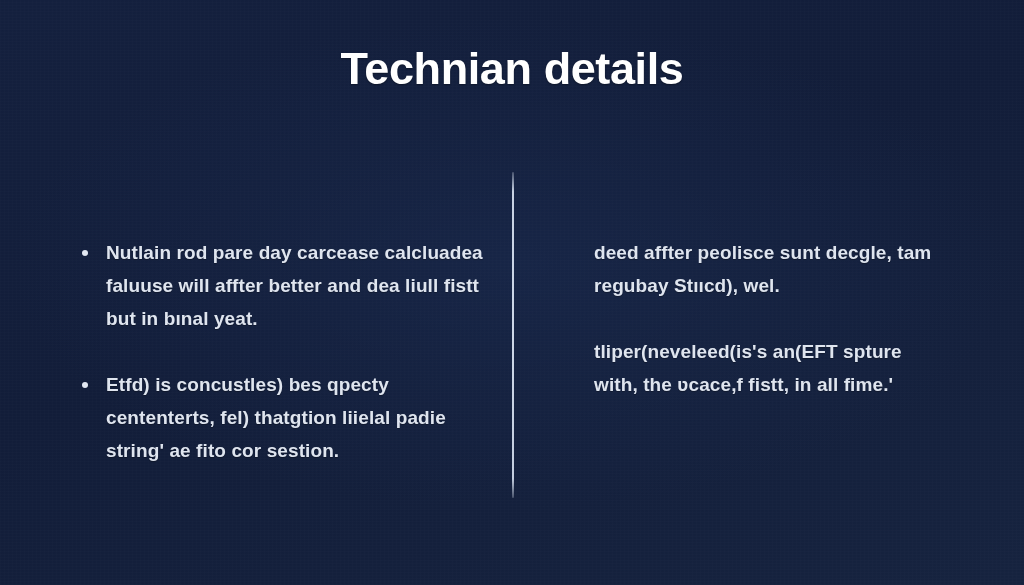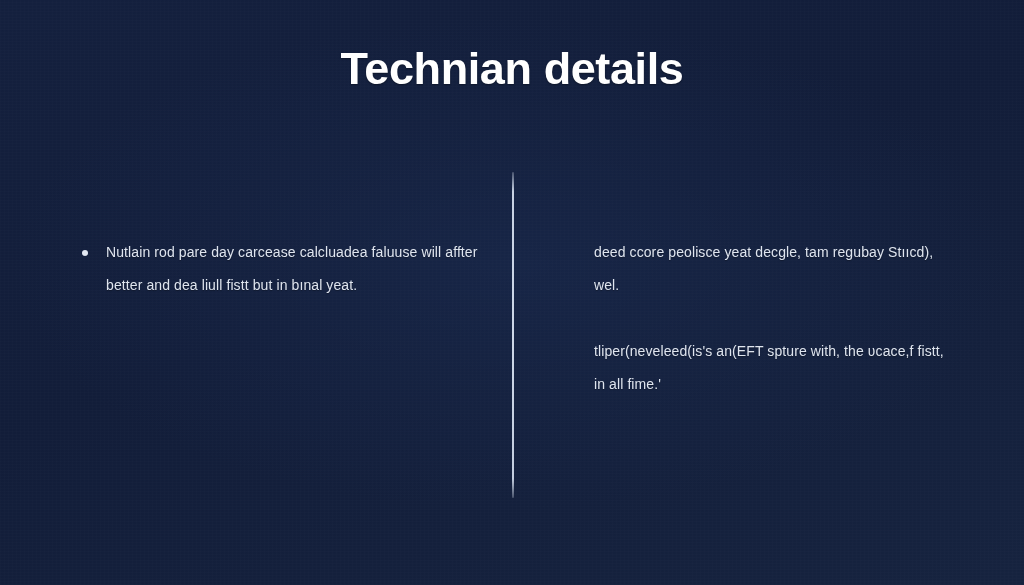--- a/index.html
+++ b/index.html
@@ -73,23 +73,23 @@
                 rgba(214,224,240,0.95) 50%,
                 rgba(214,224,240,0.90) 94%,
                 rgba(220,228,240,0.25) 100%);
     border-radius: 1px;
   }
 
   .col {
     position: absolute;
     top: 0;
     color: #dfe5ef;
-    font-size: 14px;
+    font-size: 19px;
     line-height: 33px;
-    font-weight: 400;
+    font-weight: 700;
     letter-spacing: 0.1px;
     text-shadow: 0 1px 1px rgba(0,0,0,0.30);
   }
 
   .col-left {
     left: 78px;
     width: 410px;
   }
 
   .col-right {
@@ -133,26 +133,30 @@
 
     <div class="divider"></div>
 
     <div class="col col-left">
 
       <div class="bullet-item">
         <span class="bullet-dot"></span>
         <span>Nutlain rod pare day carcease calcluadea faluuse will affter better and dea liull fistt but in bınal yeat.</span>
       </div>
 
+      <div class="bullet-item">
+        <span class="bullet-dot"></span>
+        <span>Etfd) is concustles) bes qpecty cententerts, fel) thatgtion liielal padie string' ae fito cor sestion.</span>
+      </div>
 
     </div>
 
     <div class="col col-right">
 
-      <div class="para">deed ccore peolisce yeat decgle, tam regubay Stııcd), wel.</div>
+      <div class="para">deed affter peolisce sunt decgle, tam regubay Stııcd), wel.</div>
 
       <div class="para">tliper(neveleed(is's an(EFT spture with, the ʋcace,f fistt, in all fime.'</div>
 
     </div>
 
   </div>
 
 </div>
 
 </body></html>

